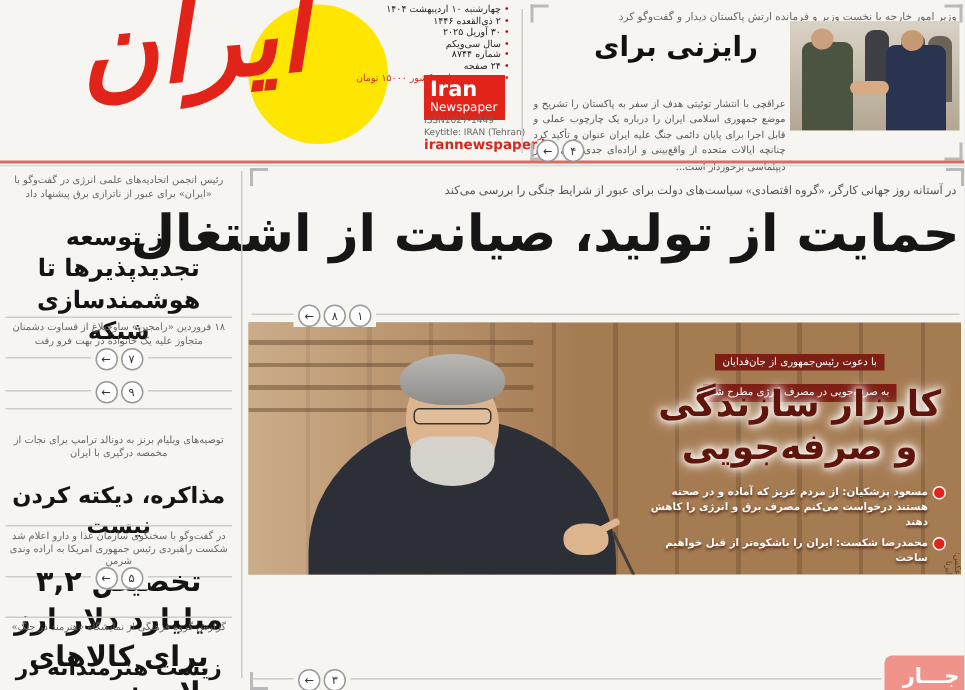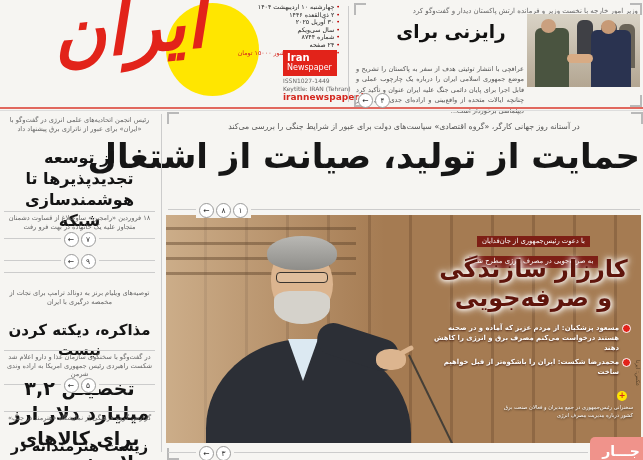--- a/index.html
+++ b/index.html
@@ -11,21 +11,21 @@
   .yellow-circle{left:166px;top:3px;width:93px;height:93px;border-radius:50%;background:#ffe600;}
   .logo-text{left:0;top:-8px;width:258px;text-align:center;font-size:72px;line-height:1;
              font-weight:bold;font-style:italic;color:#e2231a;transform:rotate(-5deg);z-index:2;}
   .dateline{left:252px;top:3px;width:88px;font-size:6.3px;line-height:1.2;color:#222;text-align:right;}
   .dateline .dl{white-space:nowrap;}
   .dateline .dl::before{content:"• ";color:#b00;}
   .dateline .price{color:#d4281f;margin-top:1px;white-space:nowrap;}
   .dateline .price::before{content:"• ";}
   .brand-box{left:283px;top:50px;width:46px;background:#e2231a;color:#fff;padding:3px 4px 4px;
              direction:ltr;text-align:left;line-height:1.05;}
-  .brand-box .b1{font-size:10px;font-weight:bold;}
+  .brand-box .b1{font-size:14px;font-weight:bold;}
   .brand-box .b2{font-size:8px;}
   .issn{left:283px;top:77px;direction:ltr;text-align:left;font-size:6px;color:#666;line-height:1.3;}
   .website{left:283px;top:92px;direction:ltr;text-align:left;font-size:9px;font-weight:bold;color:#d4281f;}
   .vline{width:1px;background:#ccc;}
   .rule-red{left:0;top:107px;width:643px;height:2px;background:#e1685e;}
   .rule-gray{left:0;top:110px;width:643px;height:1px;background:#ddd;}
 
   
   .crop{width:10px;height:10px;}
   .crop.tl{border-top:2px solid #b9b9b9;border-left:2px solid #b9b9b9;}
@@ -42,37 +42,37 @@
   
   .ts-kicker{left:356px;top:7px;width:282px;font-size:7px;color:#666;text-align:right;}
   .ts-photo{left:527px;top:14px;width:113px;height:73px;overflow:hidden;
             background:linear-gradient(180deg,#d9d3c6,#b3a692);}
   .ts-photo .fig{position:absolute;border-radius:6px 6px 0 0;}
   .ts-headline{left:378px;top:20px;width:146px;text-align:center;font-size:18.5px;font-weight:bold;
                color:#111;line-height:1.35;}
   .ts-body{left:356px;top:64px;width:168px;font-size:6.5px;color:#555;line-height:1.6;text-align:justify;}
 
   
-  .lead-kicker{left:170px;top:122px;width:468px;font-size:7.8px;color:#555;text-align:center;}
+  .lead-kicker{left:170px;top:122px;width:468px;font-size:7.8px;color:#555;text-align:right;font-family:Liberation Serif, serif;}
   .lead-headline{left:166px;top:136px;width:474px;text-align:center;font-size:34px;font-weight:bold;
                  color:#161616;white-space:nowrap;letter-spacing:-1px;}
   .lead-sub{left:170px;top:188px;width:468px;font-size:8.2px;color:#444;text-align:right;}
 
   
   .left-col{left:2px;top:113px;width:157px;height:347px;}
   .lc-item{position:absolute;left:2px;right:4px;display:flex;flex-direction:column;align-items:center;}
   .lc-kicker{font-size:6.6px;color:#666;text-align:center;line-height:1.4;}
   .lc-headline{font-weight:bold;color:#141414;text-align:center;line-height:1.3;margin-top:14px;}
   .lc-sub{font-size:6.6px;color:#666;text-align:center;margin-top:2px;}
   .lc-marker{position:relative;width:100%;display:flex;justify-content:center;margin-top:auto;}
   .lc-marker .mline{position:absolute;left:0;right:0;top:6px;}
   .lc-sep{position:absolute;left:2px;right:4px;height:1px;background:#ccc;}
 
   
-  .main-photo{left:166px;top:215px;width:475px;height:228px;overflow:hidden;
+  .main-photo{left:166px;top:215px;width:475px;height:168px;overflow:hidden;
       background:repeating-linear-gradient(90deg,#a57b52 0 38px,#8f6844 38px 41px);}
   .mp-light{left:0;top:0;width:46%;height:100%;
       background:linear-gradient(90deg,rgba(236,214,182,.55),rgba(236,214,182,0));}
   .mp-slats{left:0;top:0;width:40%;height:64px;opacity:.45;
       background:repeating-linear-gradient(180deg,transparent 0 12px,#5d4229 12px 15px);}
   .torso{left:40px;bottom:-4px;width:205px;height:108px;background:#2c2f36;
          border-radius:55% 60% 0 0/95% 100% 0 0;}
   .shirt{left:122px;bottom:62px;width:30px;height:42px;background:#dce9f2;
          clip-path:polygon(50% 100%,0 0,100% 0);}
   .head{left:105px;top:30px;width:62px;height:74px;background:#dcb58f;border-radius:46% 54% 48% 52%;}

